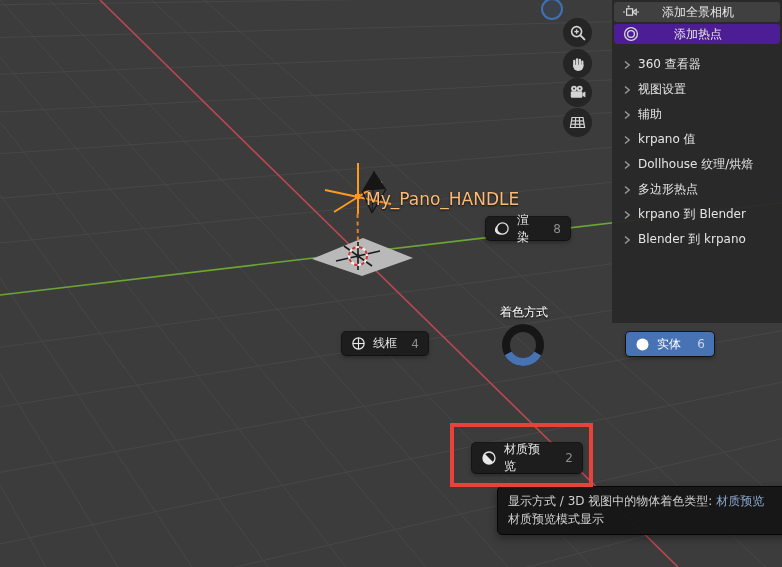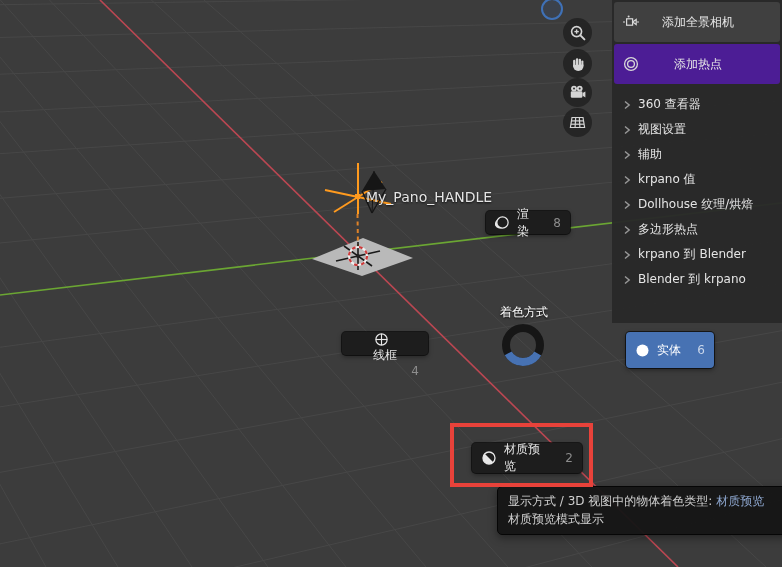--- a/index.html
+++ b/index.html
@@ -3,32 +3,32 @@
 <meta charset="utf-8">
 <style>
   html,body{margin:0;padding:0;background:#222;}
   *{box-sizing:border-box;}
   body{font-family:"DejaVu Sans","Liberation Sans",sans-serif;}
   #stage{position:relative;width:782px;height:567px;overflow:hidden;background:#3c3c3c;}
   svg{display:block;}
   #grid-svg,#scene-svg{position:absolute;left:0;top:0;}
 
   
-  .scene-label{position:absolute;font-size:14px;color:#e5e5e5;text-shadow:0 1px 2px rgba(0,0,0,.8);white-space:nowrap;}
+  .scene-label{position:absolute;font-size:17px;color:#fdba74;text-shadow:0 1px 2px rgba(0,0,0,.8);white-space:nowrap;}
 
   
   .nav-btn{position:absolute;width:29px;height:29px;border-radius:50%;background:rgba(33,33,33,.85);
     display:flex;align-items:center;justify-content:center;}
   .gizmo-ball{position:absolute;left:541px;top:-2px;width:22px;height:22px;border-radius:50%;
     border:2px solid #3f71b7;background:rgba(58,84,124,.25);}
 
   
   .panel{position:absolute;left:612px;top:0;width:170px;height:323px;background:rgba(41,41,41,.96);
     padding:2px 2px 6px 2px;color:#d6d6d6;}
-  .panel-btn{position:relative;height:40px;margin:0 0 2px 0;background:#404040;border-radius:3px;
+  .panel-btn{position:relative;height:20px;margin:0 0 2px 0;background:#404040;border-radius:3px;
     display:flex;align-items:center;padding:0 6px;cursor:default;}
   .panel-btn.hover{background:#4c1d95;}
   .panel-btn .pbtn-icon{width:18px;height:18px;flex:0 0 auto;margin-left:2px;}
   .panel-btn .pbtn-label{flex:1;text-align:center;font-size:12px;color:#e7e7e7;margin-right:18px;}
   .panel-sections{margin-top:8px;}
   .section-row{height:25px;display:flex;align-items:center;padding-left:8px;}
   .section-row .chev{width:10px;height:10px;margin-right:6px;flex:0 0 auto;}
   .section-row .sec-label{font-size:12px;color:#e5e5e5;white-space:nowrap;}
 
   
@@ -236,40 +236,40 @@
       </div>
     </div>
   </div>
 
   <div class="pie-center-label">着色方式</div>
   <svg class="pie-ring" width="46" height="46">
     <circle cx="23" cy="23" r="17" fill="none" stroke="rgba(18,18,18,.9)" stroke-width="8"></circle>
     <circle cx="23" cy="23" r="17" fill="none" stroke="#4772b3" stroke-width="8" stroke-dasharray="35.6 200" transform="rotate(30 23 23)"></circle>
   </svg>
 
-  <div class="pie-item" style="left:486px;top:211px;width:84px;height:23px;">
+  <div class="pie-item" style="left:486px;top:217px;width:84px;height:23px;">
     <svg class="pi-icon" viewBox="0 0 16 16">
       <circle cx="8" cy="8" r="6" fill="none" stroke="#e8e8e8" stroke-width="1.3"></circle>
       <path d="M8,2 a6,6 0 0 0 0,12 a8.5,6 0 0 1 0,-12 z" fill="#e8e8e8" transform="rotate(-25 8 8)"></path>
     </svg>
     <span>渲染</span>
     <span class="pi-key">8</span>
   </div>
 
-  <div class="pie-item" style="left:342px;top:332px;width:86px;height:23px;flex-direction:column;">
+  <div class="pie-item" style="left:342px;top:332px;width:86px;height:23px;">
     <svg class="pi-icon" viewBox="0 0 16 16">
       <circle cx="8" cy="8" r="6" fill="none" stroke="#e8e8e8" stroke-width="1.3"></circle>
       <line x1="2" y1="8" x2="14" y2="8" stroke="#e8e8e8" stroke-width="1.2"></line>
       <line x1="8" y1="2" x2="8" y2="14" stroke="#e8e8e8" stroke-width="1.2"></line>
     </svg>
     <span>线框</span>
     <span class="pi-key">4</span>
   </div>
 
-  <div class="pie-item selected" style="left:626px;top:332px;width:88px;height:36px;">
+  <div class="pie-item selected" style="left:626px;top:332px;width:88px;height:24px;">
     <svg class="pi-icon" viewBox="0 0 16 16">
       <circle cx="8" cy="8" r="6.4" fill="#ffffff"></circle>
     </svg>
     <span>实体</span>
     <span class="pi-key">6</span>
   </div>
 
   <div class="pie-item" style="left:472px;top:443px;width:110px;height:30px;z-index:20;">
     <svg class="pi-icon" viewBox="0 0 16 16" style="width:16px;height:16px;">
       <circle cx="8" cy="8" r="6" fill="none" stroke="#e8e8e8" stroke-width="1.3"></circle>

